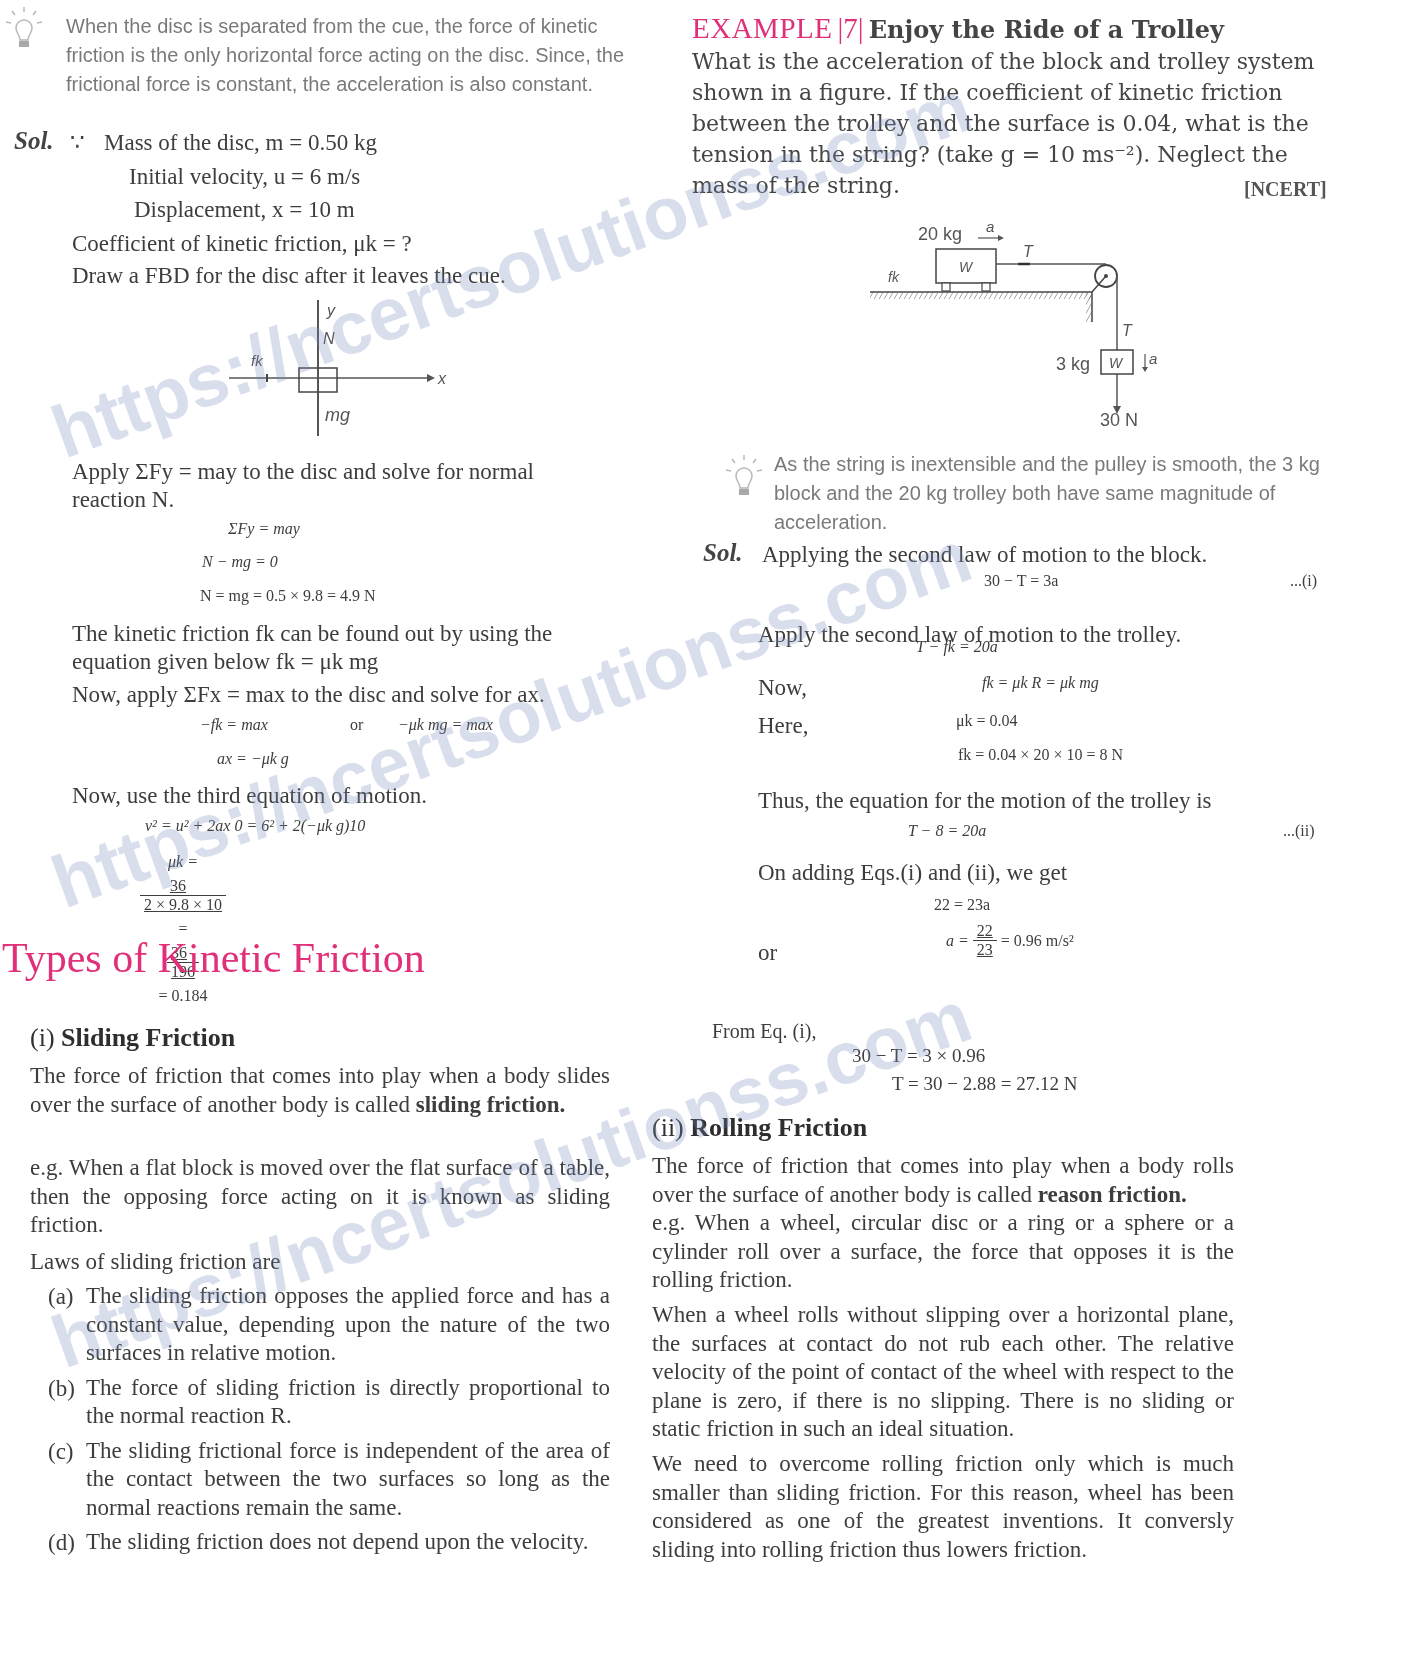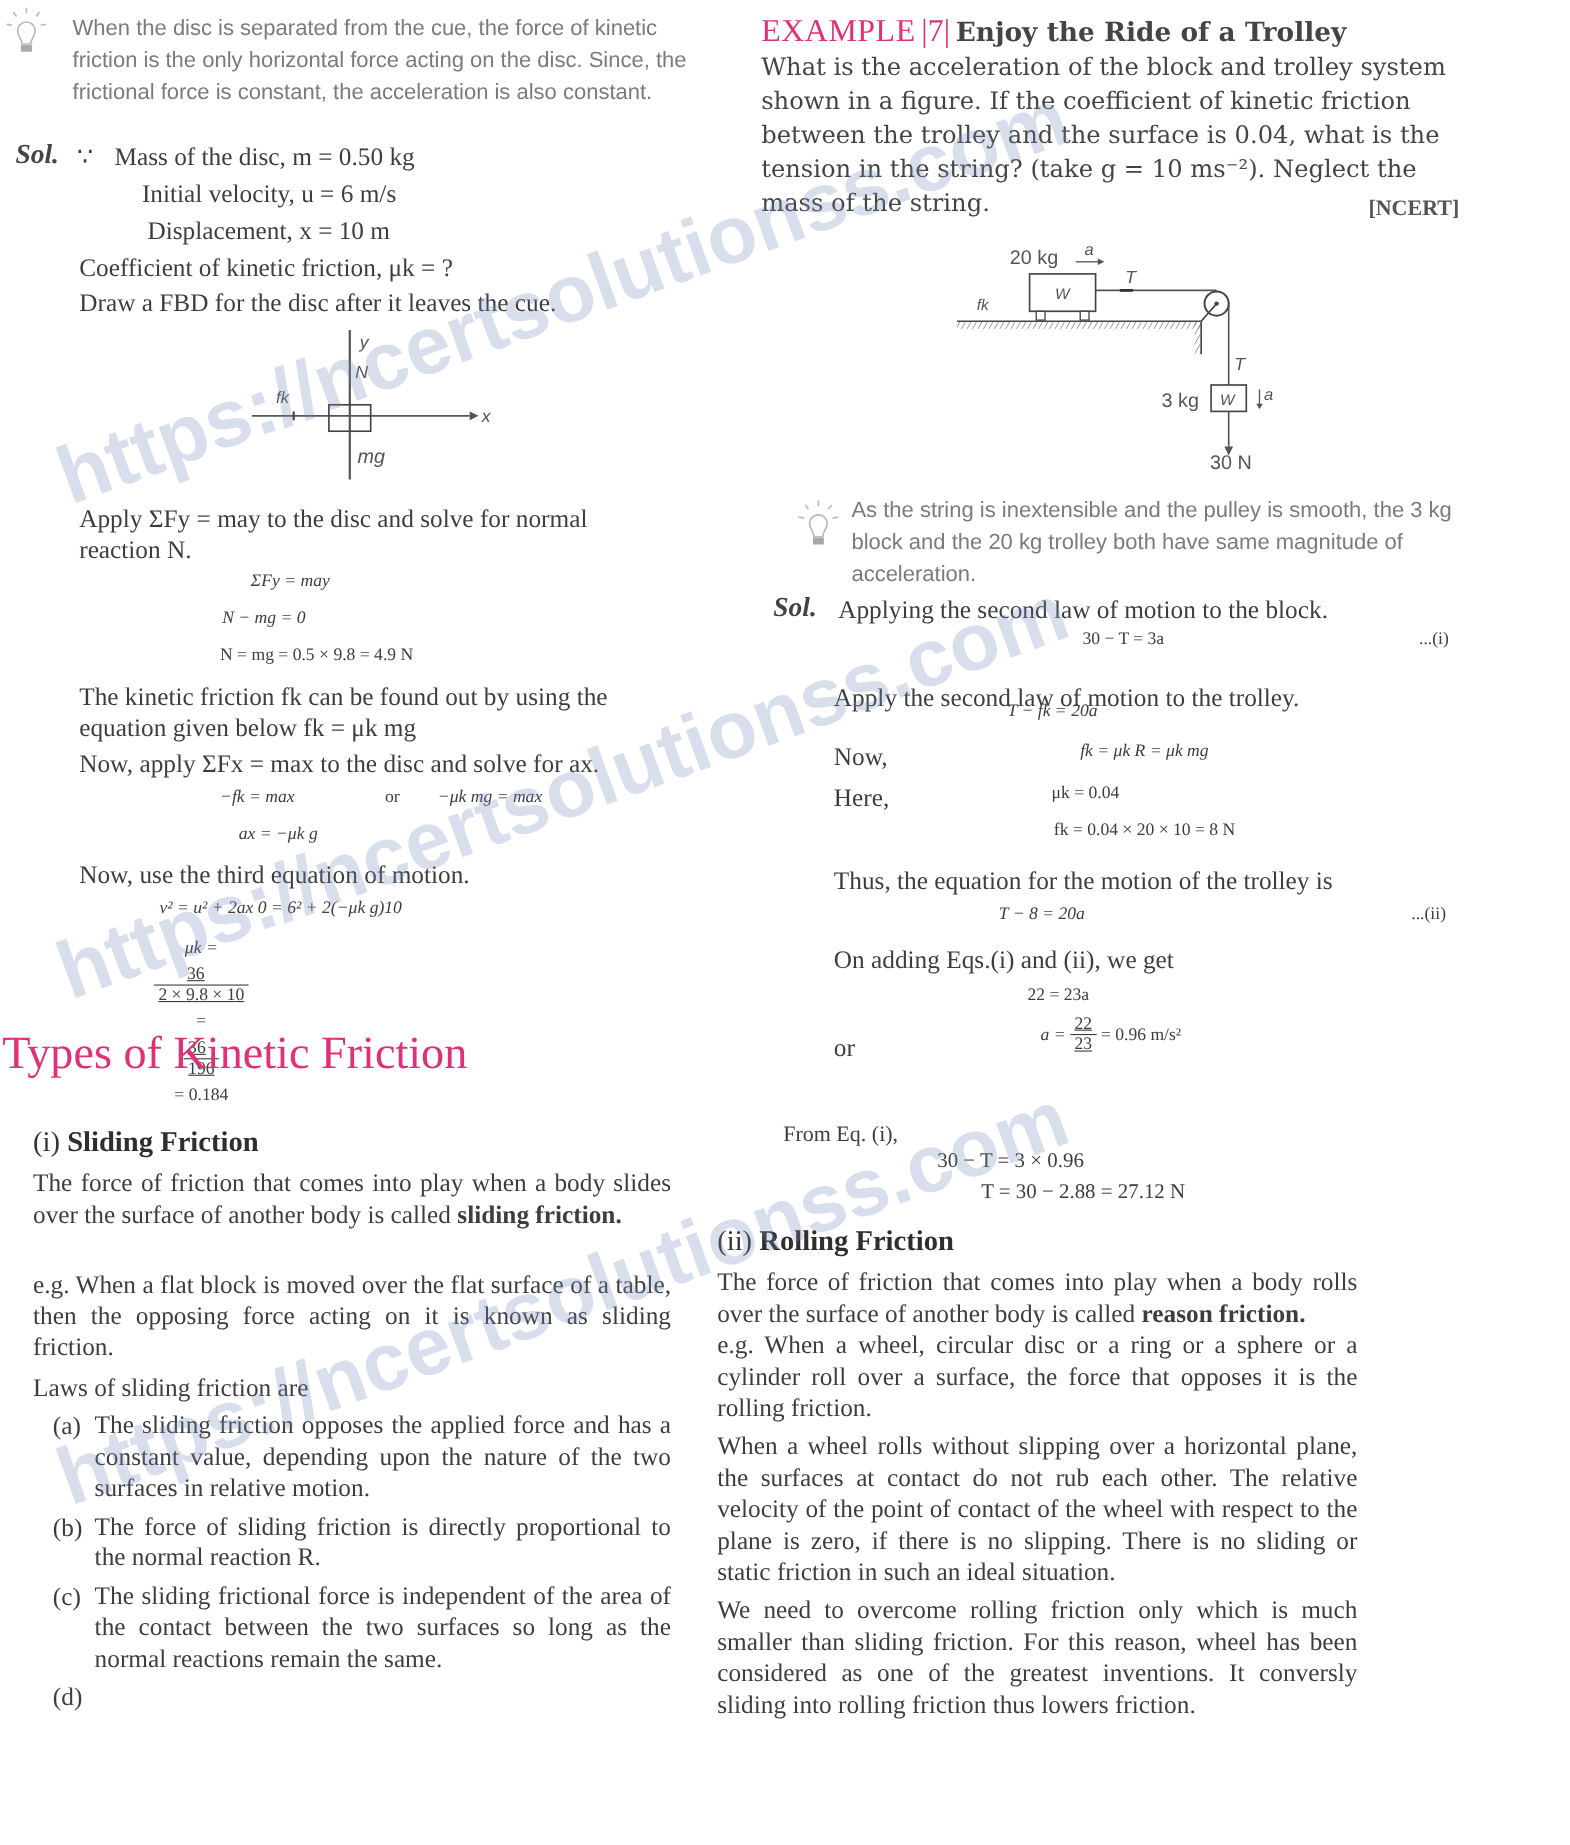--- a/index.html
+++ b/index.html
@@ -117,20 +117,21 @@
   <div style="display:flex;margin-bottom:6px;">
     <span class="txt" style="width:38px;flex:none;">(b)</span>
     <span class="txt justify" style="line-height:28.5px;">The force of sliding friction is directly proportional to the normal reaction R.</span>
   </div>
   <div style="display:flex;margin-bottom:6px;">
     <span class="txt" style="width:38px;flex:none;">(c)</span>
     <span class="txt justify" style="line-height:28.5px;">The sliding frictional force is independent of the area of the contact between the two surfaces so long as the normal reactions remain the same.</span>
   </div>
   <div style="display:flex;">
     <span class="txt" style="width:38px;flex:none;">(d)</span>
+    <span class="txt" style="line-height:28.5px;">The sliding friction does not depend upon the velocity.</span>
   </div>
 </div>
 
 <div class="abs example-title" style="left:692px;top:12px;white-space:nowrap;">
   <span class="pink" style="font-family:'Liberation Serif',serif;font-size:29px;letter-spacing:0.5px;">EXAMPLE</span>
   <span class="pink" style="font-family:'Liberation Serif',serif;font-size:29px;">|7|</span>
   <span style="font-size:24px;font-weight:bold;color:#444;">Enjoy the Ride of a Trolley</span>
 </div>
 <div class="abs example-q" style="left:692px;top:46px;width:640px;">What is the acceleration of the block and trolley system shown in a figure. If the coefficient of kinetic friction between the trolley and the surface is 0.04, what is the tension in the string? (take g = 10 ms⁻²). Neglect the mass of the string.</div>
 <div class="abs" style="left:1244px;top:178px;font-size:20px;font-weight:bold;color:#555;">[NCERT]</div>

